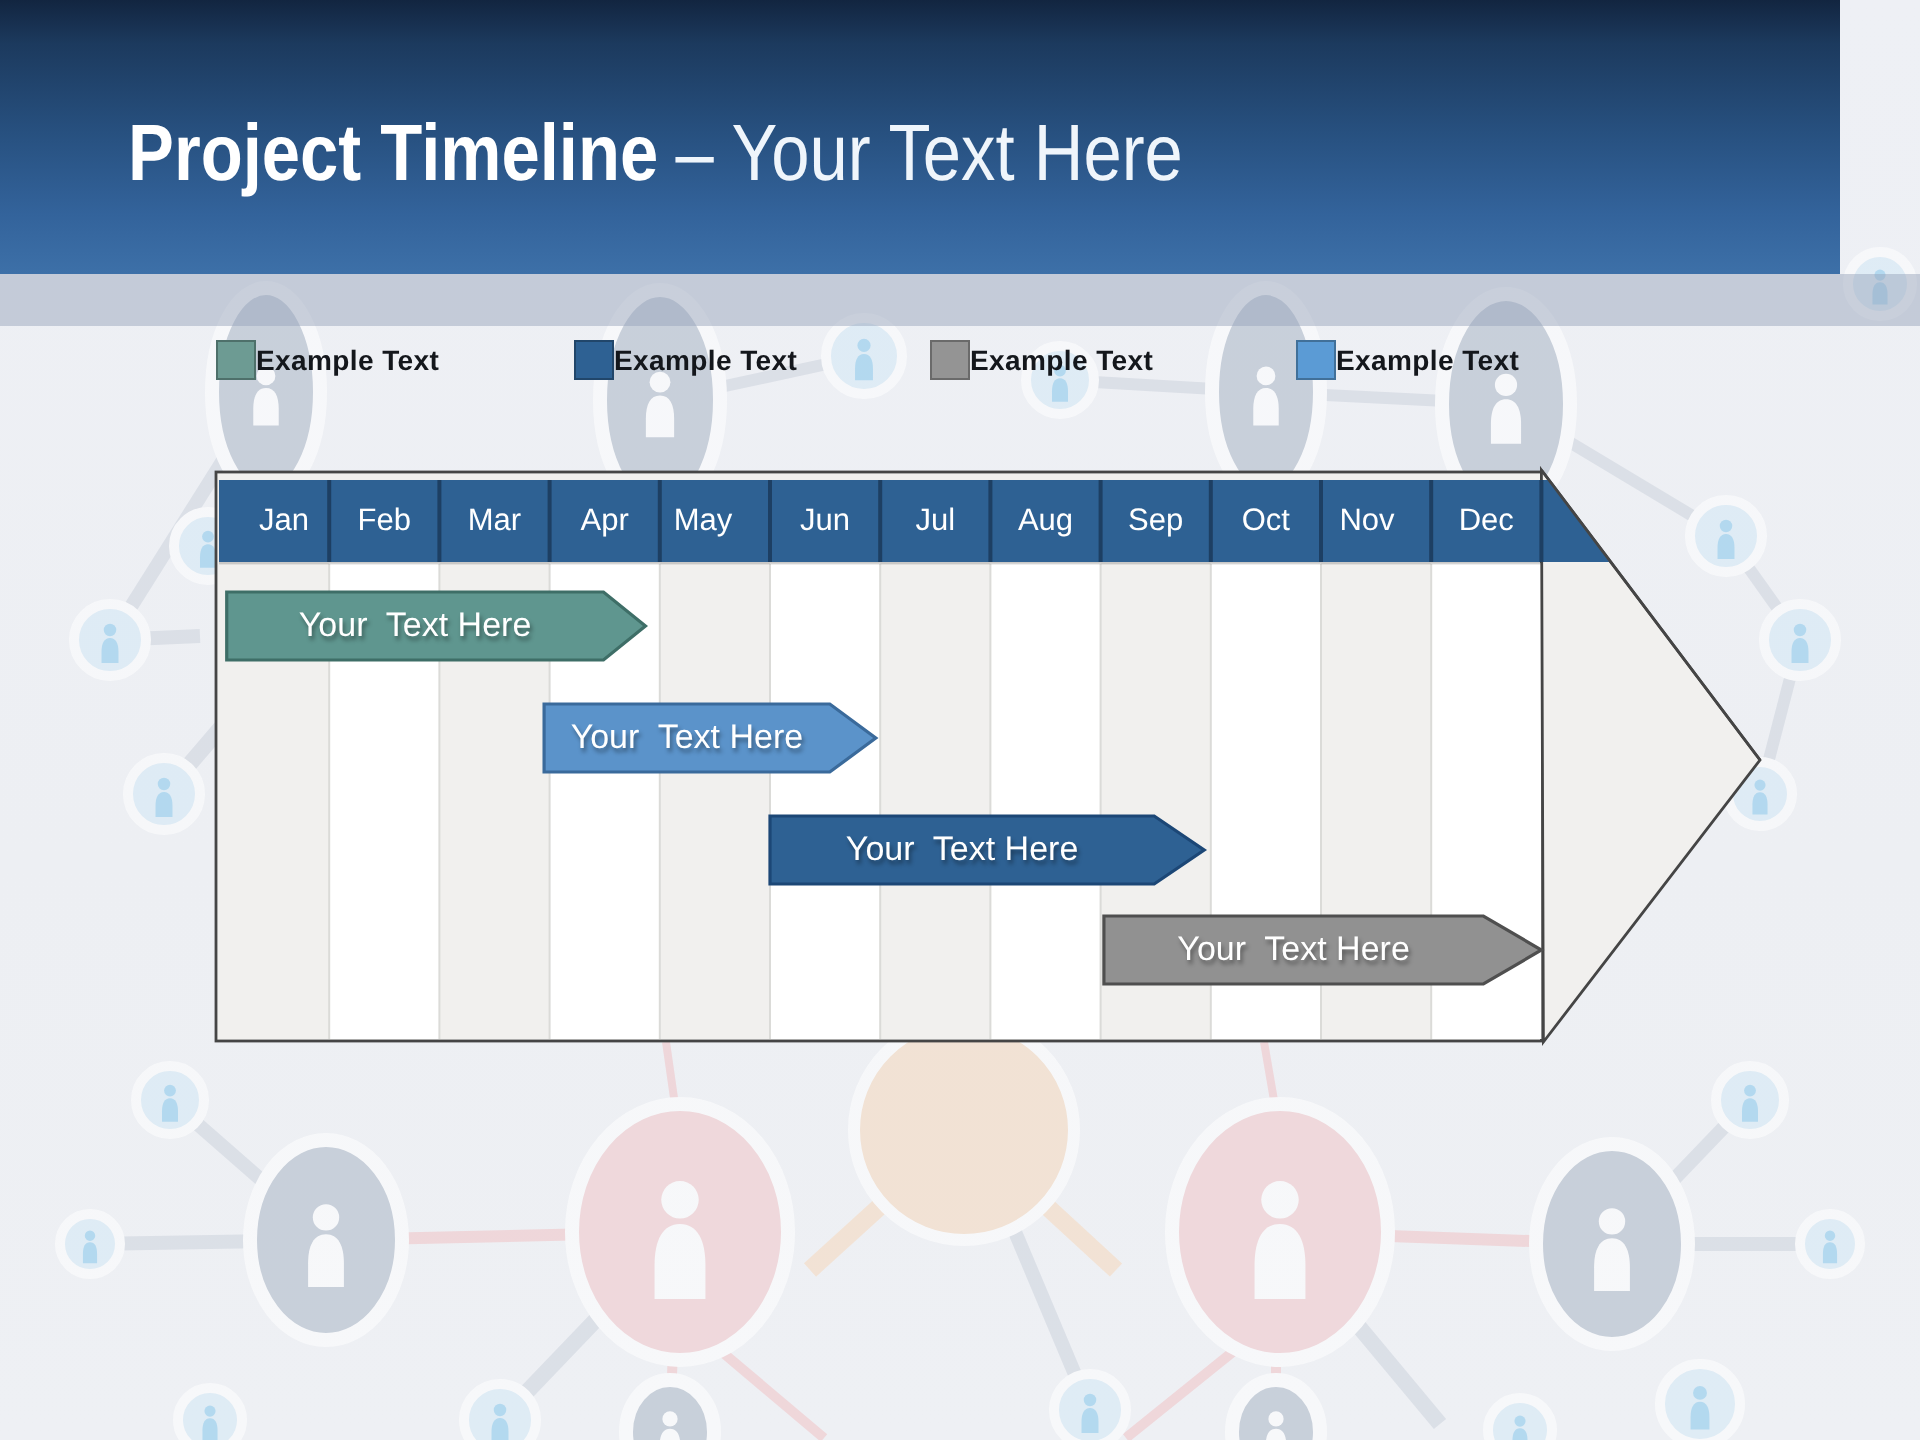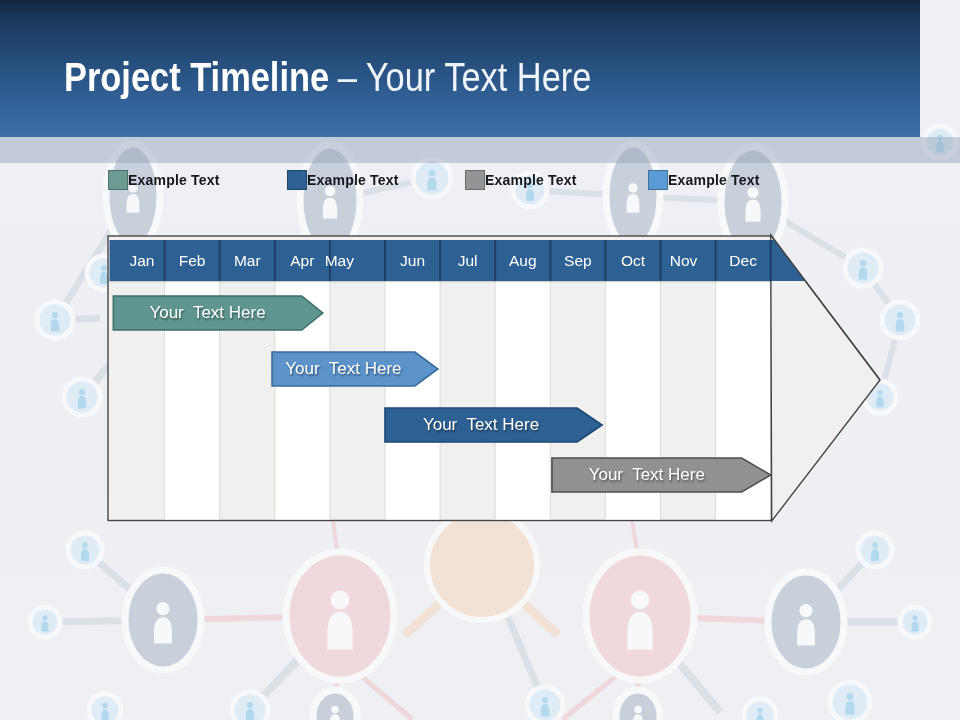--- a/index.html
+++ b/index.html
@@ -254,21 +254,21 @@
       <polygon points="272.045,352 414.896,352 437.896,369 414.896,386 272.045,386" fill="#5b93ca" stroke="#3a6a9b" stroke-width="1.6"></polygon>
       <polygon points="385,408 577.094,408 602.094,425 577.094,442 385,442" fill="#2e6193" stroke="#1c4776" stroke-width="1.6"></polygon>
       <polygon points="551.953,458 741.7,458 770.7,475 741.7,492 551.953,492" fill="#919191" stroke="#4f4f4f" stroke-width="1.6"></polygon>
     </svg>
 
   <div id="labels">
       <div class="mcell" style="left: 109.5px; width: 65px;">Jan</div>
       <div class="mcell" style="left: 164.6px; width: 55.1px;">Feb</div>
       <div class="mcell" style="left: 219.7px; width: 55.1px;">Mar</div>
       <div class="mcell" style="left: 274.8px; width: 55.1px;">Apr</div>
-      <div class="mcell" style="left: 315px; width: 39px; text-align: right;">May</div>
+      <div class="mcell" style="left: 332px; width: 39px;">May</div>
       <div class="mcell" style="left: 385px; width: 55.1px;">Jun</div>
       <div class="mcell" style="left: 440.1px; width: 55.1px;">Jul</div>
       <div class="mcell" style="left: 495.2px; width: 55.1px;">Aug</div>
       <div class="mcell" style="left: 550.3px; width: 55.1px;">Sep</div>
       <div class="mcell" style="left: 605.4px; width: 55.1px;">Oct</div>
       <div class="mcell" style="left: 660.5px; width: 46px;">Nov</div>
       <div class="mcell" style="left: 715.6px; width: 55.1px;">Dec</div>
       <div class="blabel" style="left: 114.357px; width: 186.38px; top: 296px;">Your  Text Here</div>
       <div class="blabel" style="left: 273.045px; width: 140.851px; top: 352px;">Your  Text Here</div>
       <div class="blabel" style="left: 386px; width: 190.094px; top: 408px;">Your  Text Here</div>

